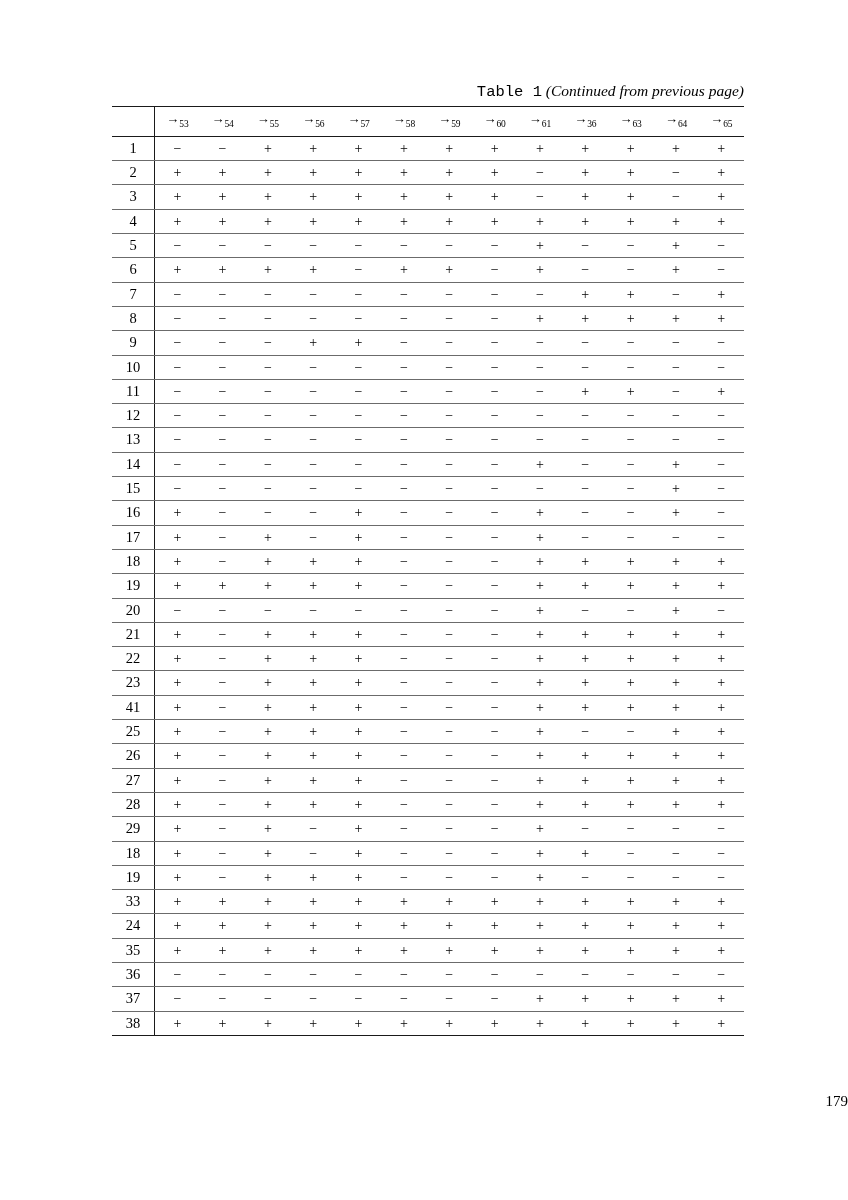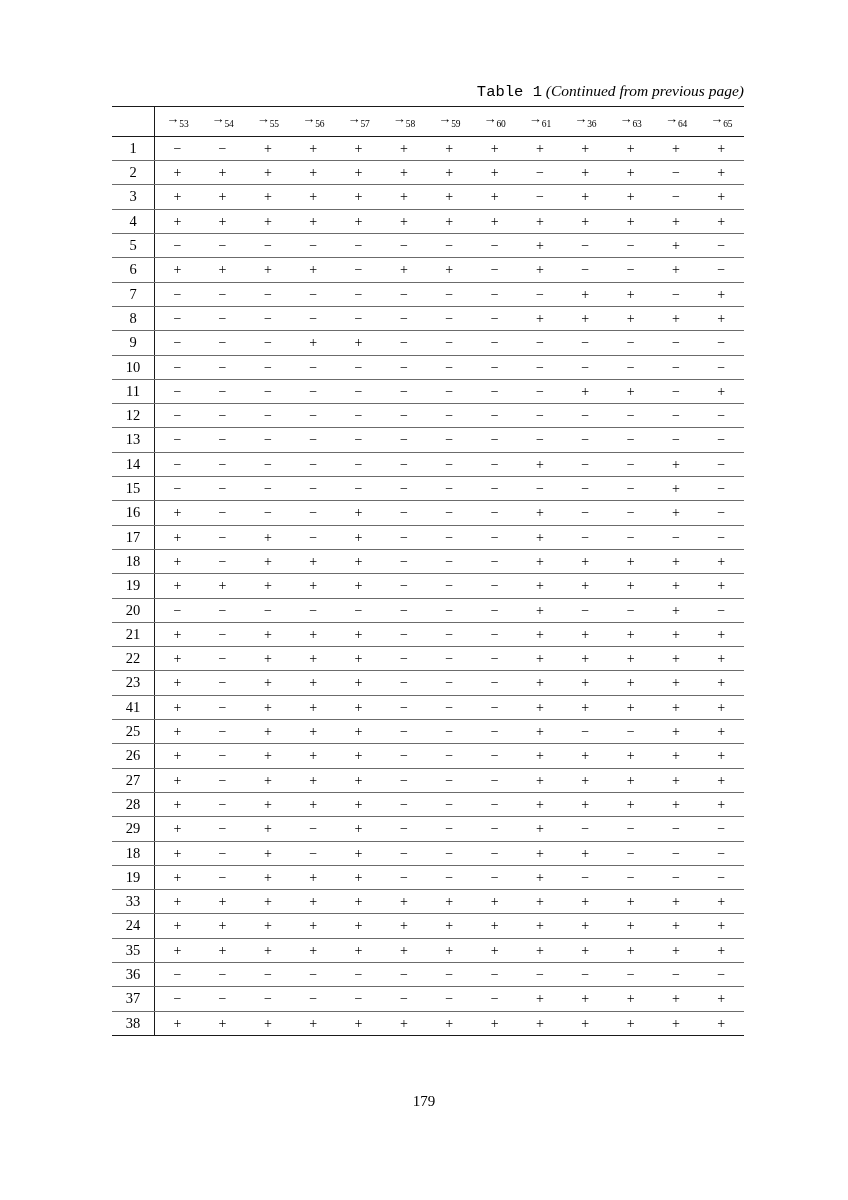--- a/index.html
+++ b/index.html
@@ -81,21 +81,21 @@
   }
   .cell {
     font-size: 15px;
     font-family: "Liberation Serif", serif;
   }
   .pagenum {
     position: absolute;
     top: 1093px;
     left: 0;
     width: 848px;
-    text-align: center;
+    text-align: right;
     font-size: 15px;
   }
 </style>
 </head>
 <body>
 
 <div class="page">
 
   <div class="caption">
     <span class="cap-main">Table 1</span>

